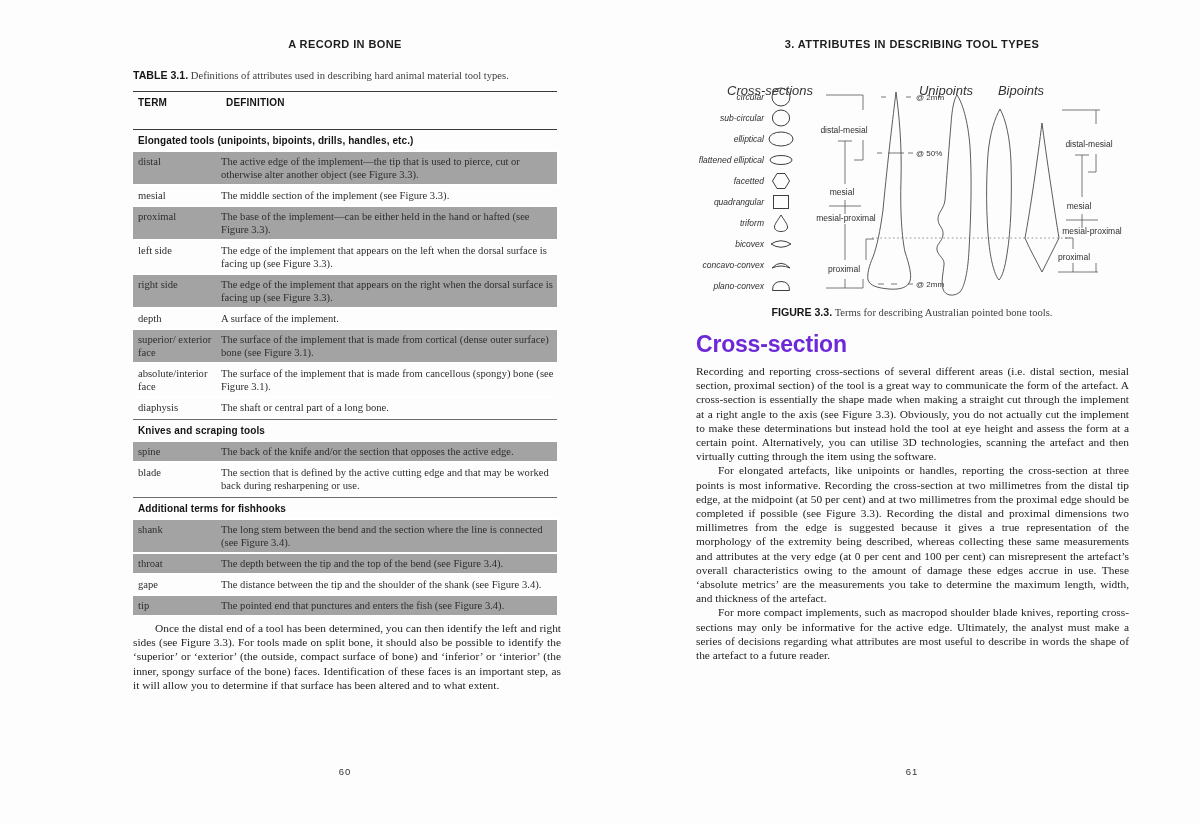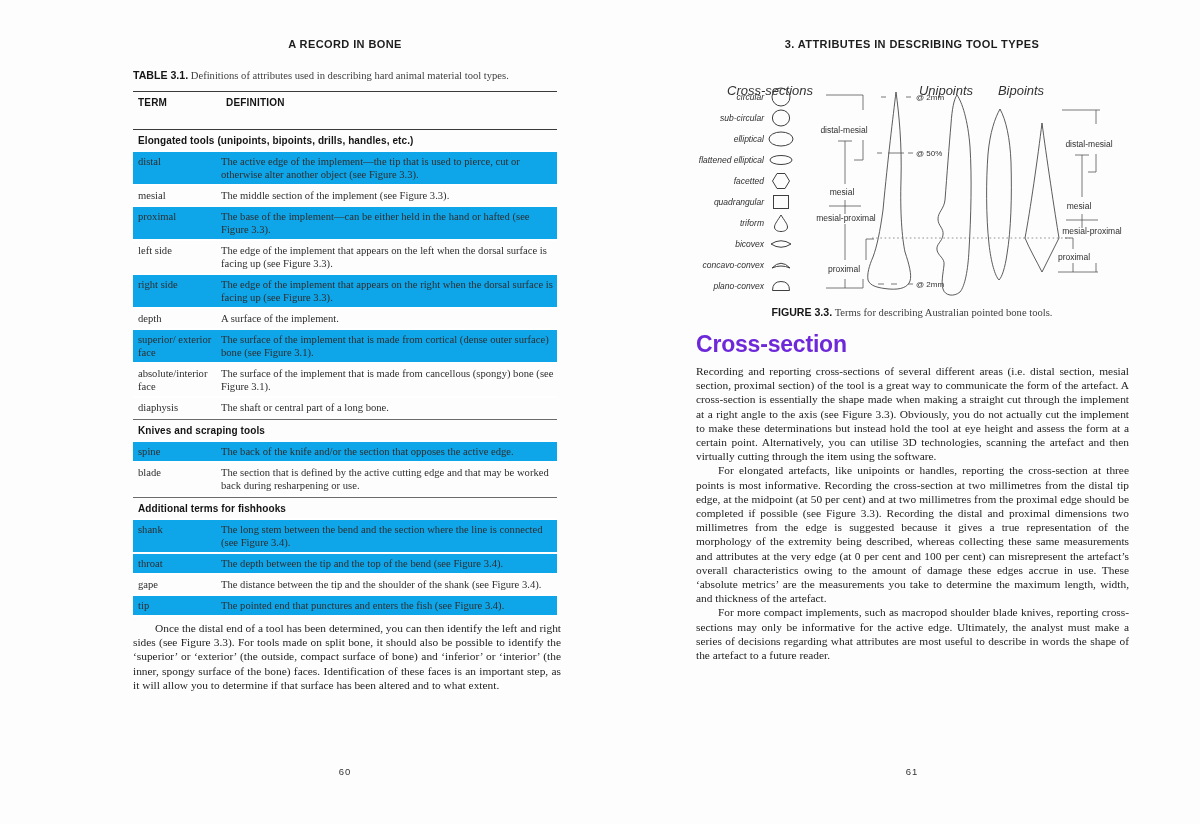--- a/index.html
+++ b/index.html
@@ -31,21 +31,21 @@
     color:#141414;padding:4px 0 20px 0;letter-spacing:.2px;
   }
   .t-headrow div{padding-left:5px;}
   .sec-title{
     font-family:"Liberation Sans", sans-serif;font-weight:bold;font-size:10px;
     color:#141414;padding:4px 0 3px 5px;border-bottom:2px solid #fff;letter-spacing:.1px;
   }
   .sec-rule{border-top:1px solid #6b6b6b;}
   .t-bottom{border-bottom:1px solid #6b6b6b;}
   .trow{display:grid;grid-template-columns:88px 1fr;padding:3px 0;border-bottom:2px solid #fff;}
-  .trow.shaded{background:#0ea5e9;}
+  .trow.shaded{background:#a3a3a3;}
   .t-term-cell{padding-left:5px;padding-right:6px;}
   .t-def-cell{padding-right:3px;}
   
   .body-text{font-size:11.4px;line-height:14.2px;text-align:justify;margin:0;color:#232323;}
   .indent{text-indent:22px;}
   
   .sec-heading{
     font-family:"Liberation Sans", sans-serif;font-weight:bold;font-size:23px;
     color:#6d28d9;letter-spacing:-.2px;
   }

